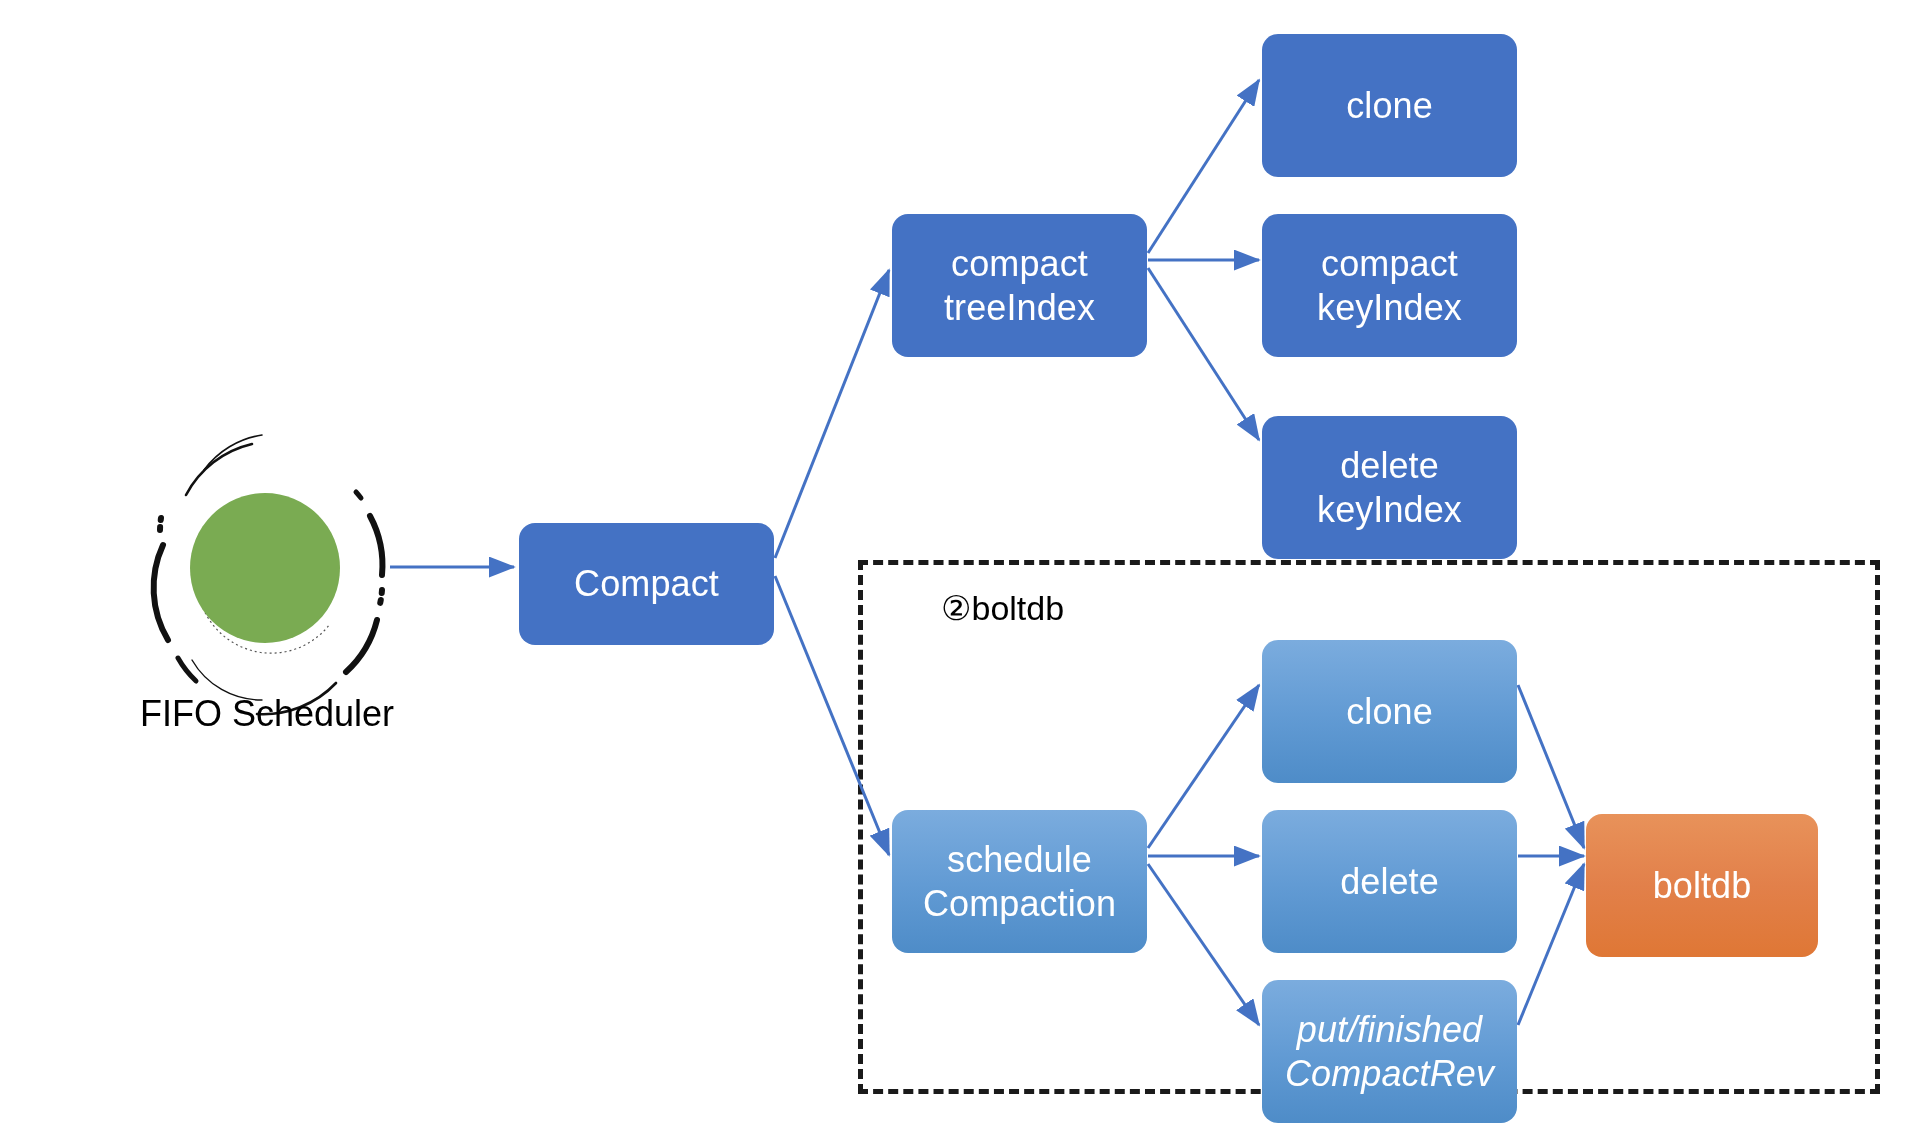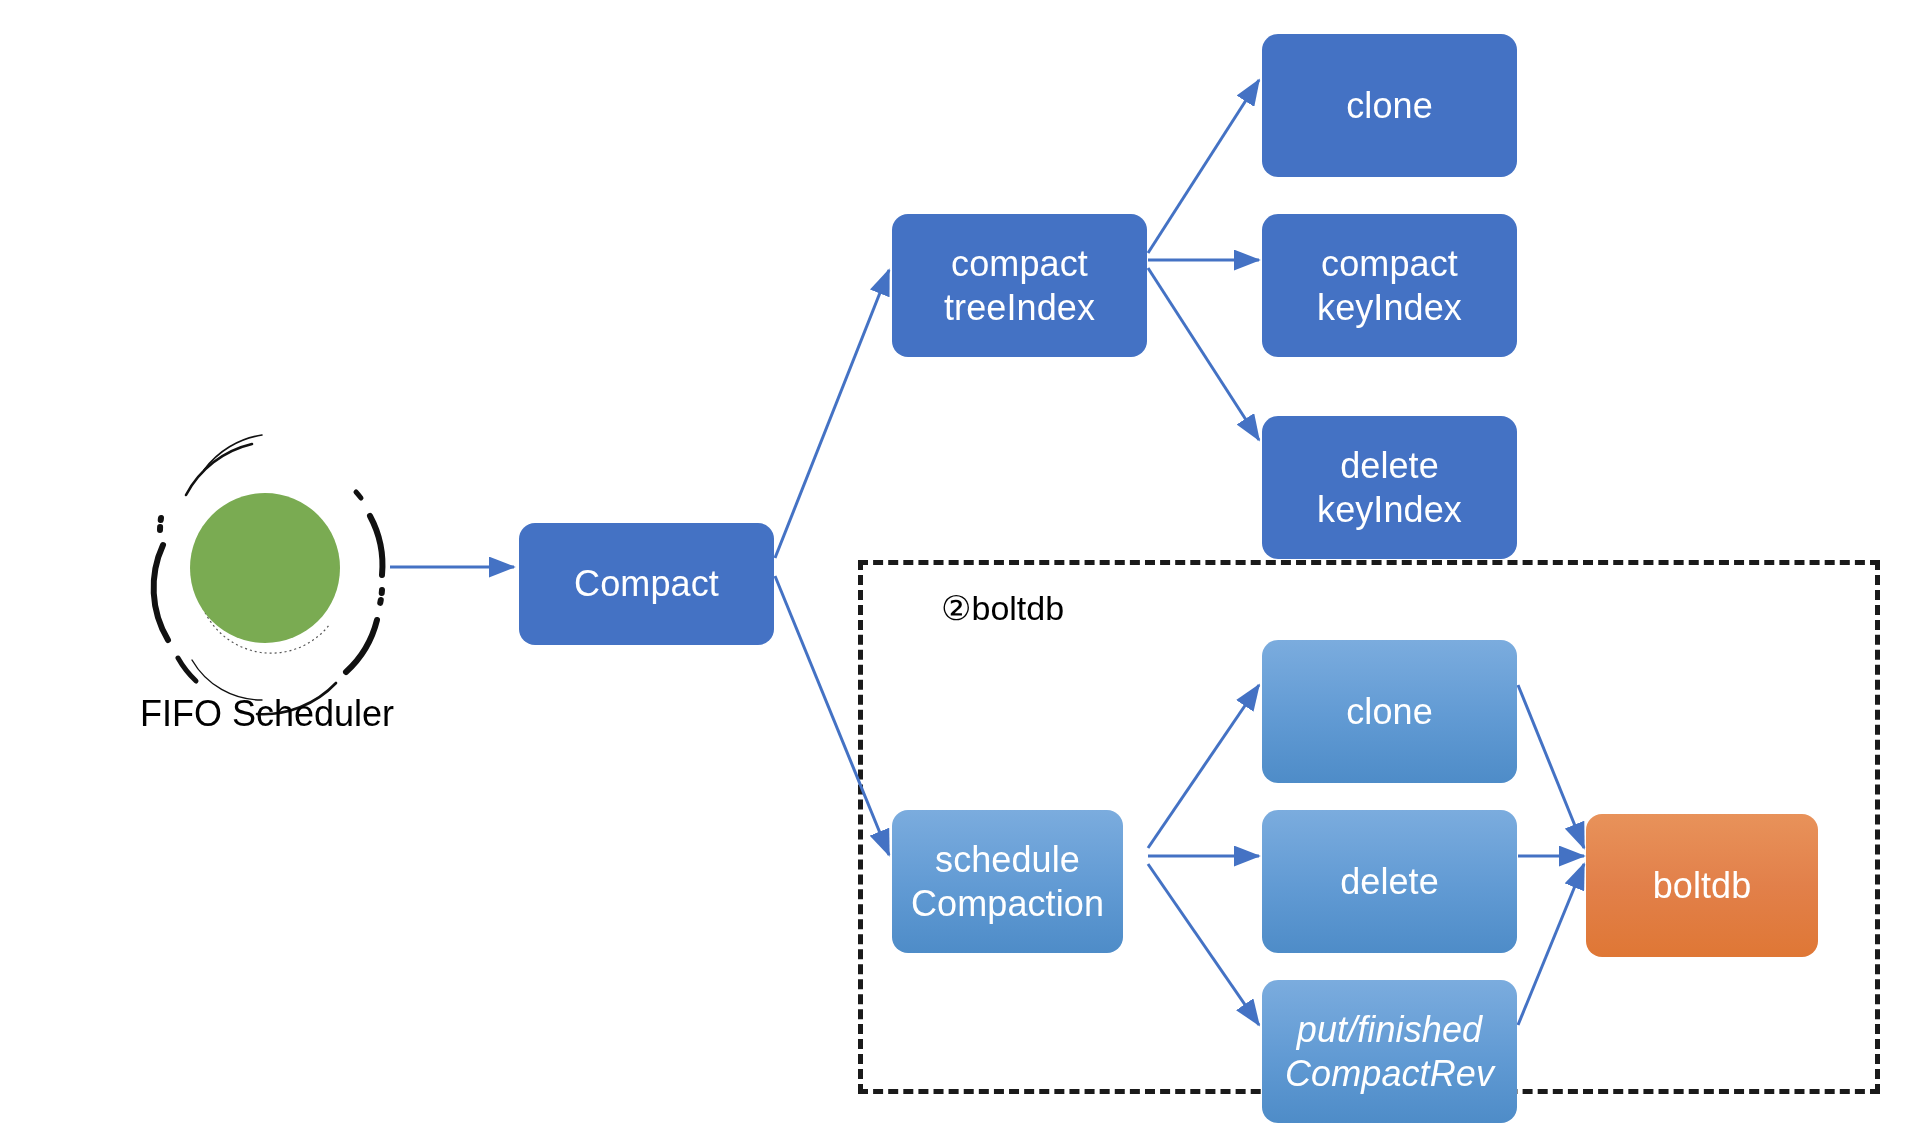--- a/index.html
+++ b/index.html
@@ -159,21 +159,21 @@
 treeIndex</div>
 
   <div class="node dark-blue" style="left:1262px; top:8px; width:255px; height:143px;">clone</div>
 
   <div class="node dark-blue" style="left:1262px; top:188px; width:255px; height:143px;">compact
 keyIndex</div>
 
   <div class="node dark-blue" style="left:1262px; top:390px; width:255px; height:143px;">delete
 keyIndex</div>
 
-  <div class="node light-blue" style="left:892px; top:784px; width:231px; height:143px;">schedule
+  <div class="node light-blue" style="left:892px; top:784px; width:255px; height:143px;">schedule
 Compaction</div>
 
   <div class="node light-blue" style="left:1262px; top:614px; width:255px; height:143px;">clone</div>
 
   <div class="node light-blue" style="left:1262px; top:784px; width:255px; height:143px;">delete</div>
 
   <div class="node light-blue" style="left:1262px; top:954px; width:255px; height:143px;font-style:italic;">put/finished
 CompactRev</div>
 
   <div class="node orange" style="left:1586px; top:788px; width:232px; height:143px;">boltdb</div>

